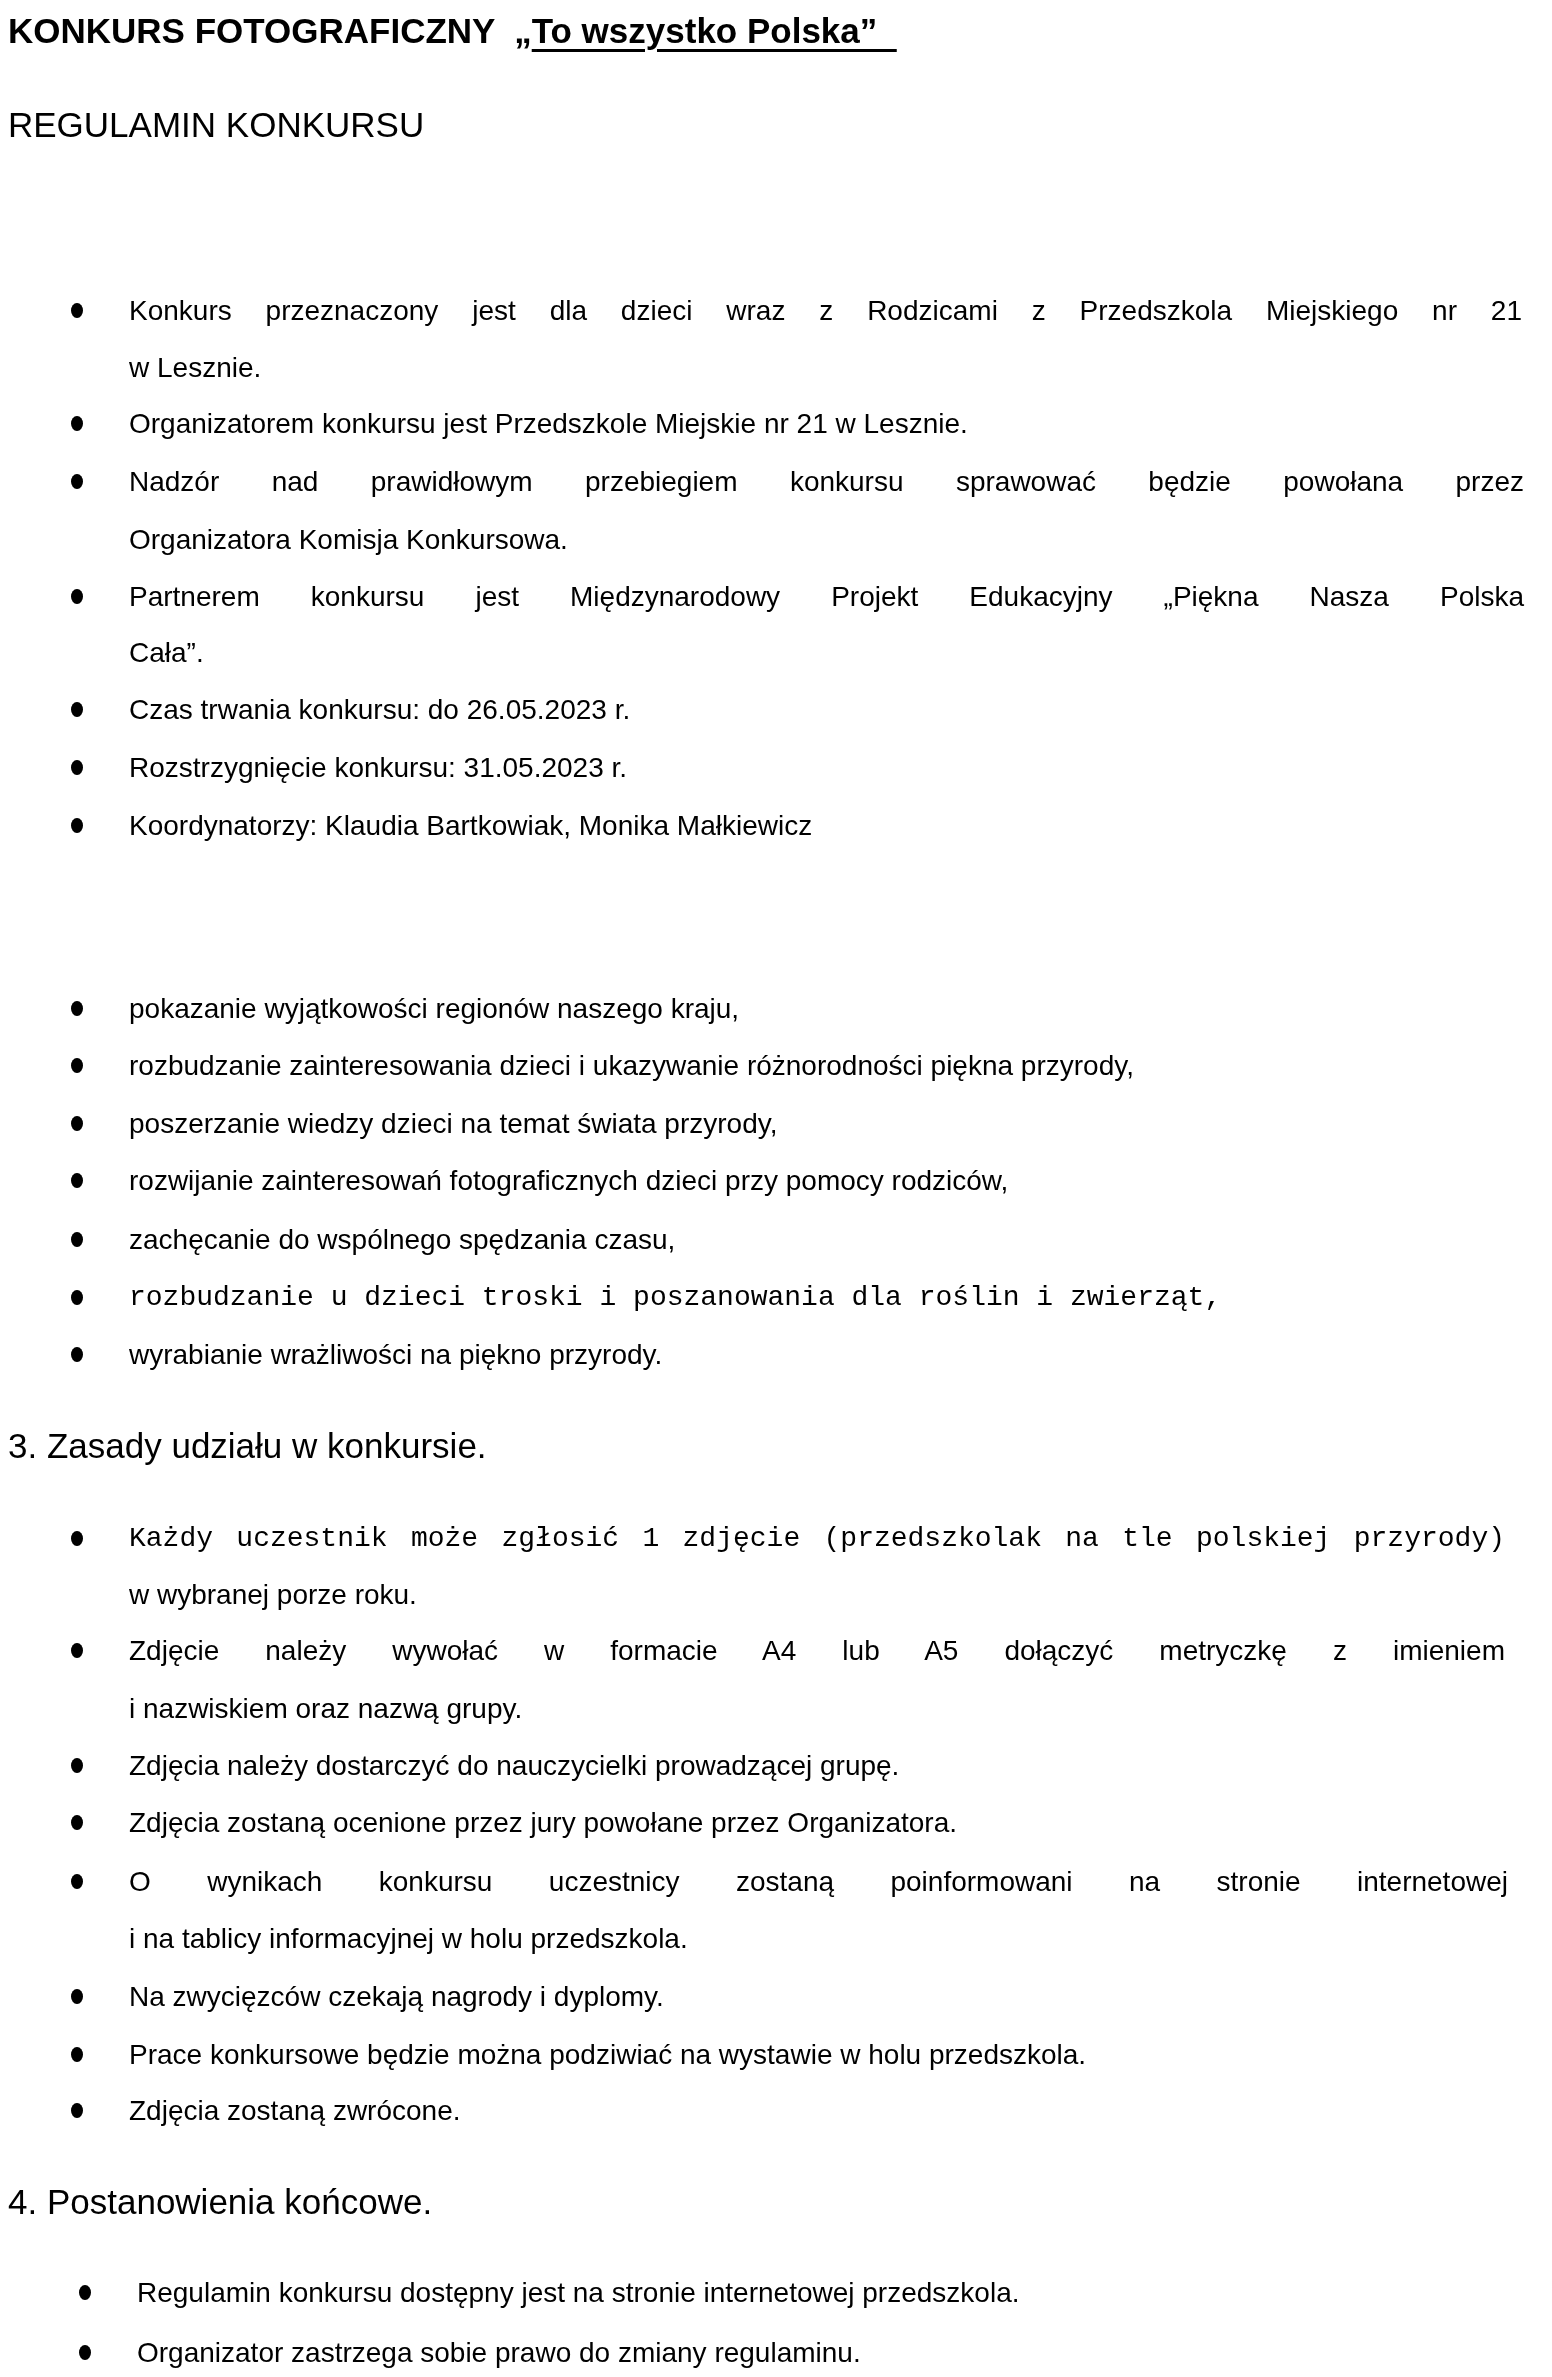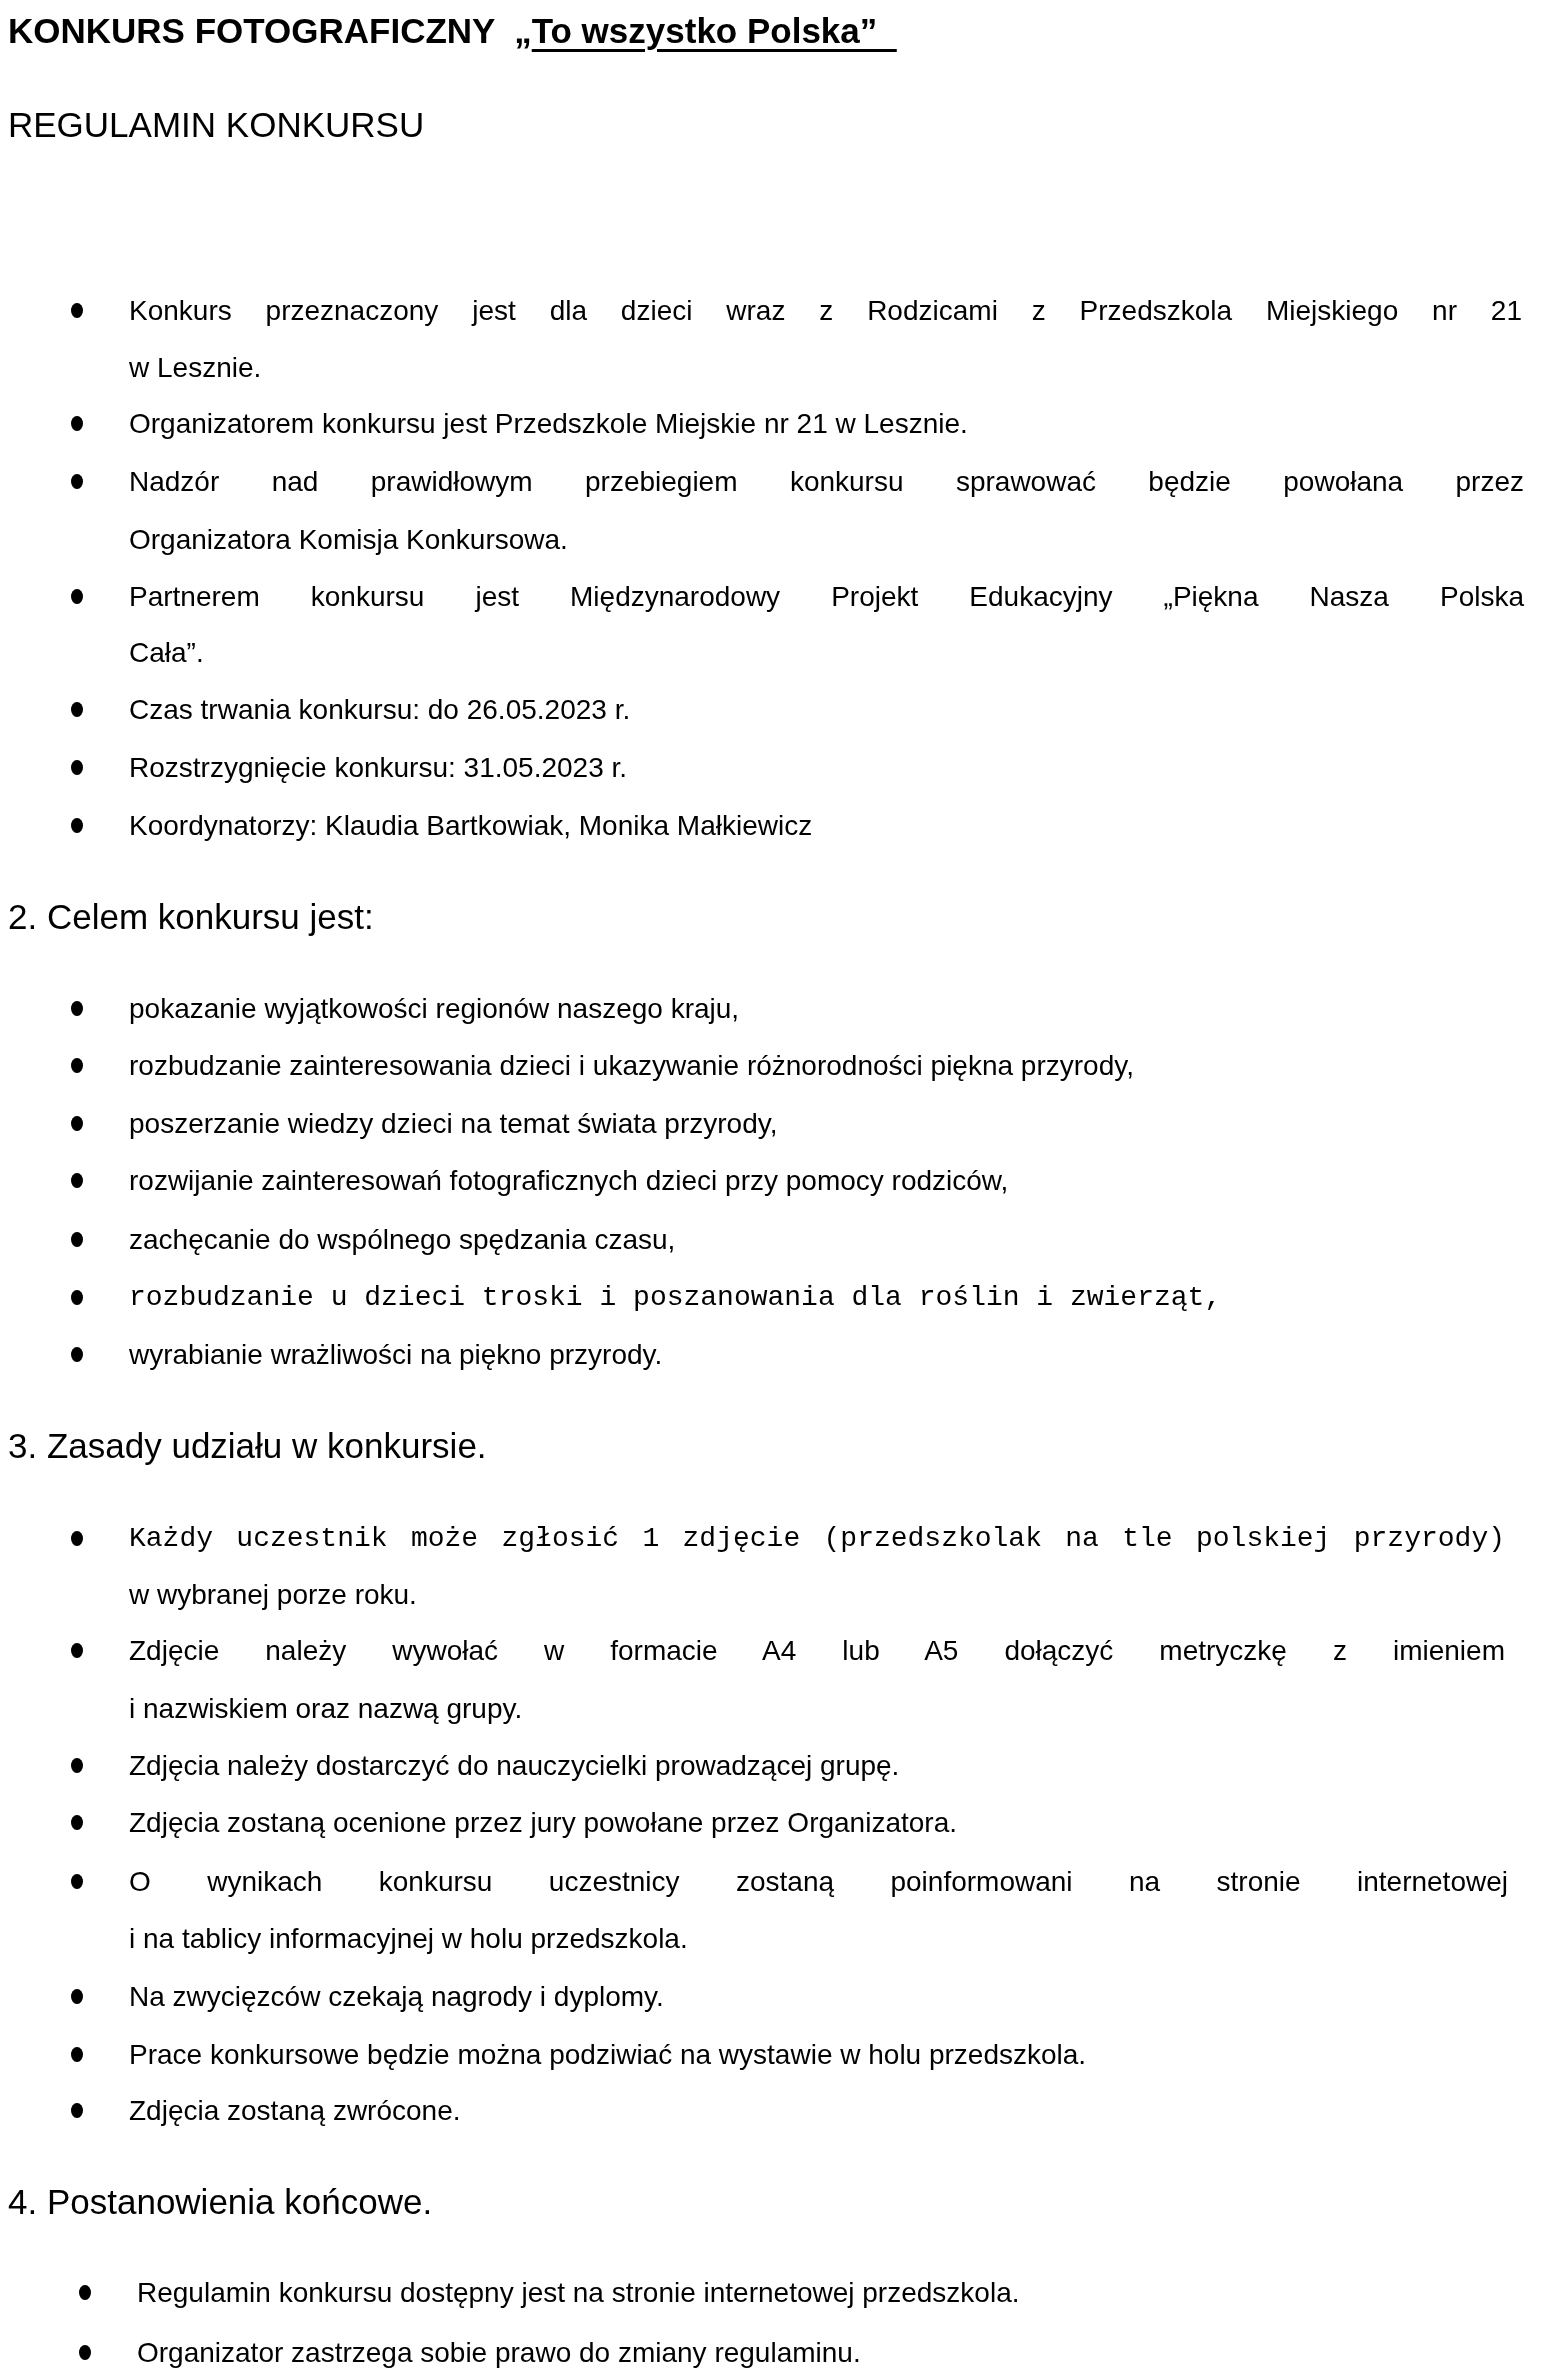--- a/index.html
+++ b/index.html
@@ -113,21 +113,20 @@
       <span class="bullet-dot" style="left:71px; top:21px;"></span>
       <span class="text" style="left:129px;">Rozstrzygnięcie konkursu: 31.05.2023 r.</span>
     </div>
 
     <div class="line" style="top:797px;">
       <span class="bullet-dot" style="left:71px; top:21px;"></span>
       <span class="text" style="left:129px;">Koordynatorzy: Klaudia Bartkowiak, Monika Małkiewicz</span>
     </div>
   </div>
 
-  <div class="line heading" style="top:888px;">2. Celem konkursu jest:</div>
 
   <div>
     <div class="line" style="top:980px;">
       <span class="bullet-dot" style="left:71px; top:21px;"></span>
       <span class="text" style="left:129px;">pokazanie wyjątkowości regionów naszego kraju,</span>
     </div>
     <div class="line" style="top:1037px;">
       <span class="bullet-dot" style="left:71px; top:21px;"></span>
       <span class="text" style="left:129px;">rozbudzanie zainteresowania dzieci i ukazywanie różnorodności piękna przyrody,</span>
     </div>

